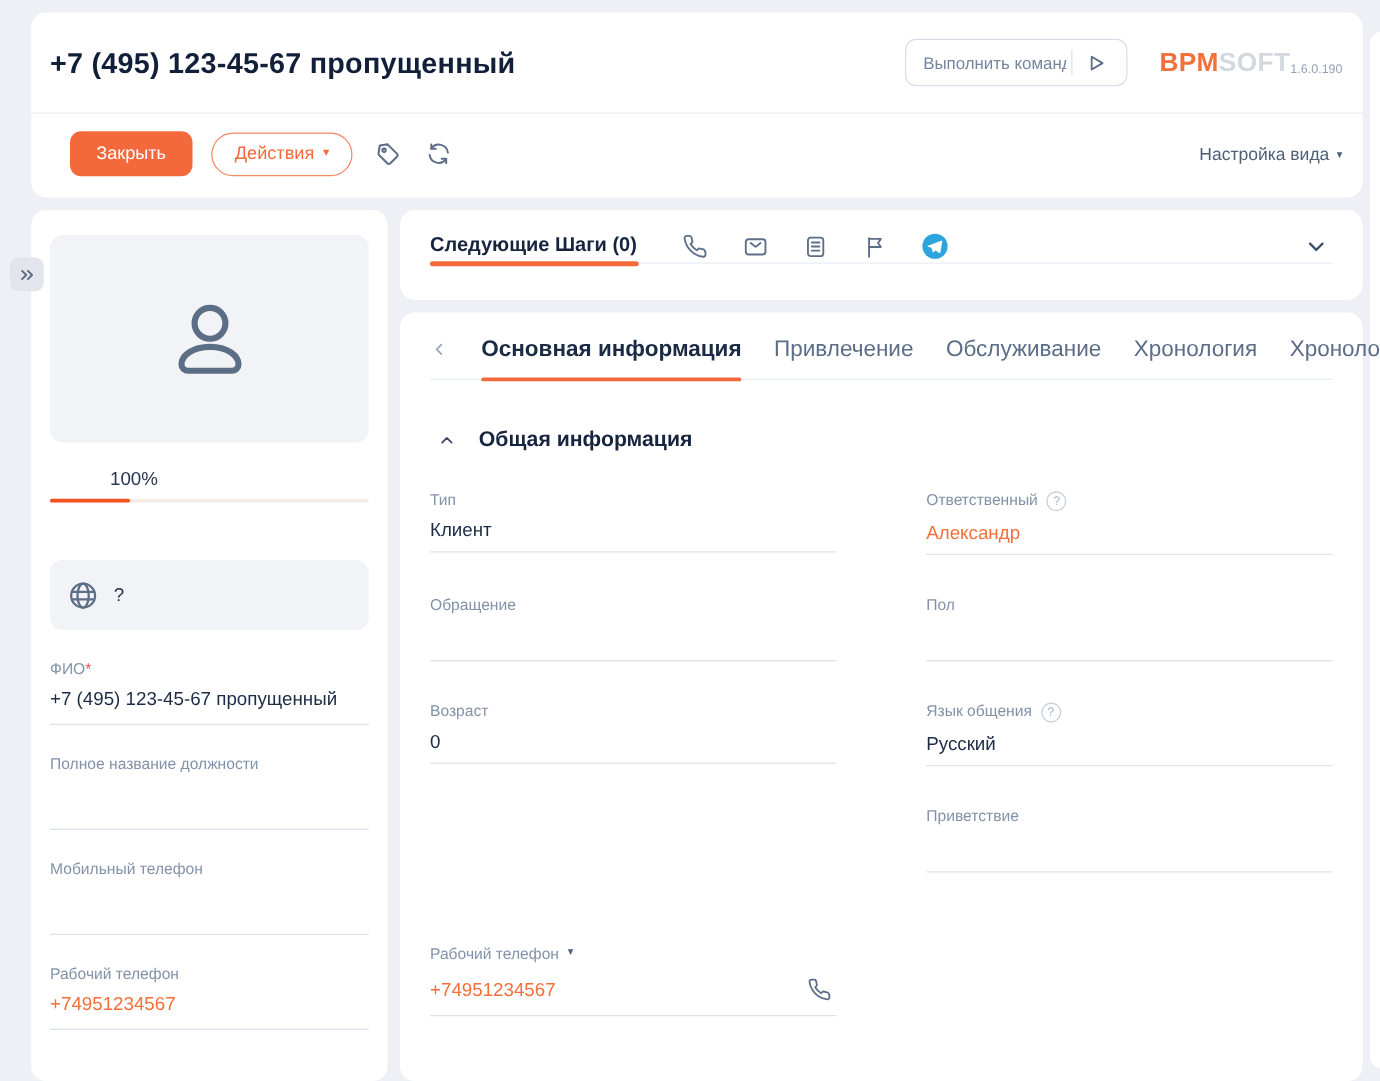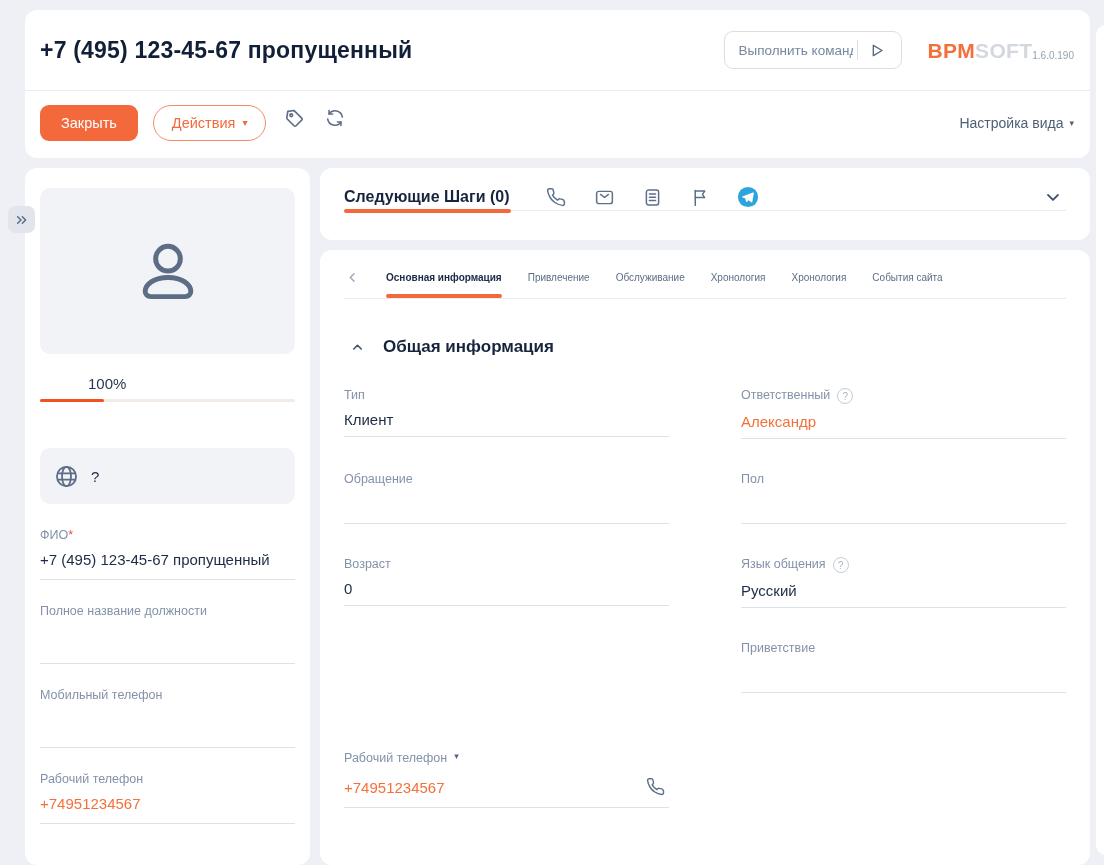--- a/index.html
+++ b/index.html
@@ -23,21 +23,21 @@
   .command-bar input { border:0; outline:none; width:118px; font-size:13.5px; color:#3e4f68; background:transparent; }
   .command-bar input::placeholder { color:#76879f; }
   .command-sep { width:1px; height:20px; background:#dde2ea; margin:0 5px 0 2px; }
   .command-run { width:28px; height:28px; display:flex; align-items:center; justify-content:center; border-radius:6px; }
   .logo-block { display:flex; flex-direction:row; align-items:flex-end; }
   .logo { font-size:21px; font-weight:800; letter-spacing:.3px; line-height:1; }
   .logo-bpm { color:#f4703a; }
   .logo-soft { color:#d3d8df; }
   .version { font-size:10px; color:#95a1b2; margin-top:8px; }
 
-  .toolbar { display:flex; gap:15px; padding:14px 16px 0 15px; }
+  .toolbar { display:flex; align-items:center; gap:15px; padding:14px 16px 0 15px;margin-left:16px; }
   .btn-primary { background:#f4693b; color:#fff; font-size:14.5px; padding:10px 21px; border-radius:9px; }
   .btn-outline { border:1.5px solid #f58a63; color:#f4693b; font-size:14.5px; padding:8.5px 18px; border-radius:19px; display:flex; align-items:center; gap:7px; background:#fff; }
   .btn-outline .caret { font-size:10px; line-height:1; }
   .icon-btn { width:26px; height:26px; display:flex; align-items:center; justify-content:center; }
   .view-settings { margin-left:auto; display:flex; align-items:center; gap:6px; color:#4f6076; font-size:14px; cursor:pointer; }
   .view-settings .caret { font-size:9px; color:#4f6076; }
 
   
   .expand-btn { position:absolute; left:8px; top:206px; width:27px; height:27px; background:#e2e5ec; border-radius:7px; display:flex; align-items:center; justify-content:center; z-index:5; }
 
@@ -66,21 +66,21 @@
   .steps-inner { display:flex; align-items:center; border-bottom:1px solid #e9edf2; position:relative; }
   .steps-title { font-size:16px; font-weight:bold; color:#16243e; }
   .steps-orange { position:absolute; left:0; bottom:-2.5px; width:167px; height:4px; background:#f4693b; border-radius:3px; }
   .steps-icons { display:flex; align-items:center; gap:26px; margin-left:36px; }
   .steps-icons .icon-btn { width:22px; height:22px; }
   .steps-collapse { margin-left:auto; }
 
   
   .main-card { left:320px; top:250px; width:770px; height:615px; padding:0 24px; }
   .tabbar { display:flex; align-items:center; gap:26px; margin-top:19px; border-bottom:1px solid #e9edf2; padding-bottom:13px; }
-  .tab { font-size:10px; color:#5c6d88; cursor:pointer; position:relative; white-space:nowrap; }
+  .tab { font-size:18px; color:#5c6d88; cursor:pointer; position:relative; white-space:nowrap; }
   .tab.active { font-weight:bold; color:#1b2a45; }
   .tab.active::after { content:""; position:absolute; left:0; right:0; bottom:-15px; height:3.5px; background:#f4693b; border-radius:3px; }
   .tab-arrow { width:16px; height:16px; display:flex; align-items:center; justify-content:center; }
 
   .section-head { display:flex; align-items:center; gap:13px; margin-top:35px; }
   .section-title { font-size:17px; font-weight:bold; color:#16243e; }
   .plus-btn { font-size:26px; font-weight:300; color:#2f4058; line-height:20px; margin-left:7px; }
 
   .fgrid { display:grid; grid-template-columns:325px 325px; column-gap:72px; margin-top:28px; }
   .field { margin-bottom:33px; }

